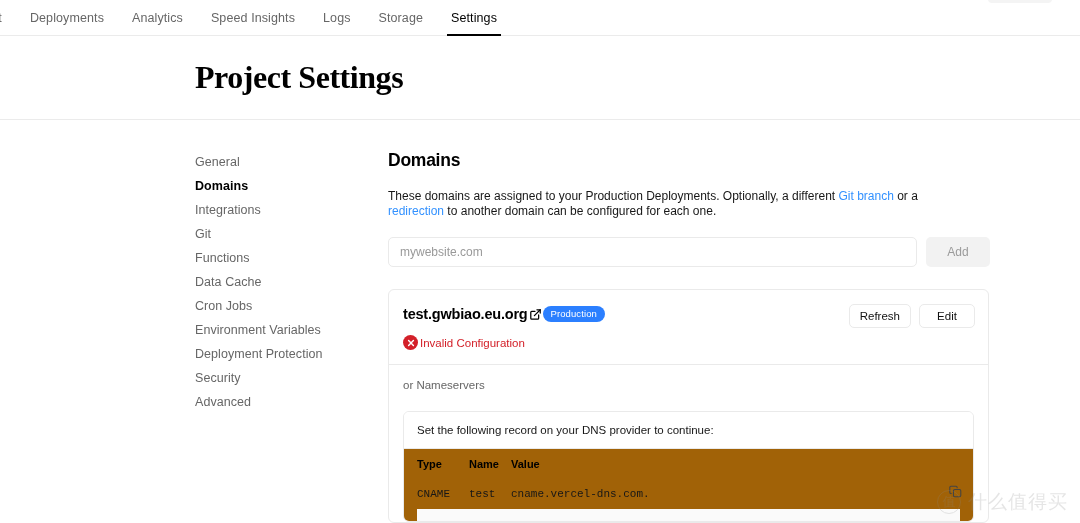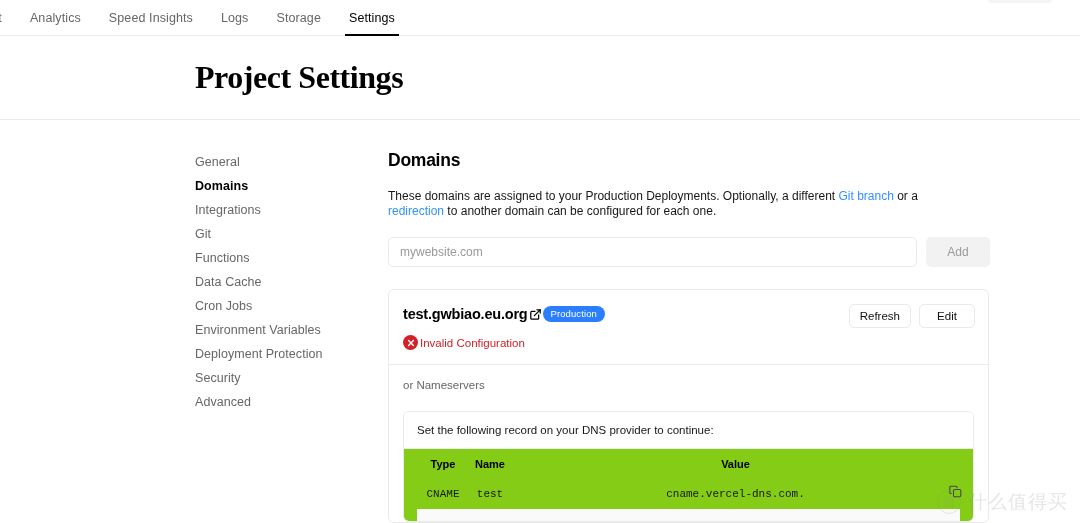--- a/index.html
+++ b/index.html
@@ -236,25 +236,24 @@
     margin-top: 9px;
     overflow: hidden;
   }
   .dns-instr {
     font-size: 11.5px;
     color: #171717;
     padding: 12px 13px 12px 13px;
     background: #ffffff;
   }
   .dns-table {
-    background: #84cc16;
+    background: #a16207;
     border-top: 1px solid #eaeaea;
     padding: 0 13px;
     position: relative;
-    text-align: center;
   }
   .dns-tr { display: flex; align-items: center; height: 30px; }
   .dns-th {
     font-size: 11px;
     font-weight: 700;
     color: #000;
   }
   .dns-td {
     font-size: 11px;
     font-family: "Liberation Mono", monospace;
@@ -299,20 +298,23 @@
     letter-spacing: 1px;
   }
 </style>
 </head>
 <body>
 
 <div class="topnav">
   <div class="topnav-inner">
     <div class="nav-tab">
         <span>ct</span>
+      </div>
+    <div class="nav-tab">
+        <span>Deployments</span>
       </div>
     <div class="nav-tab">
         <span>Analytics</span>
       </div>
     <div class="nav-tab">
         <span>Speed Insights</span>
       </div>
     <div class="nav-tab">
         <span>Logs</span>
       </div>

